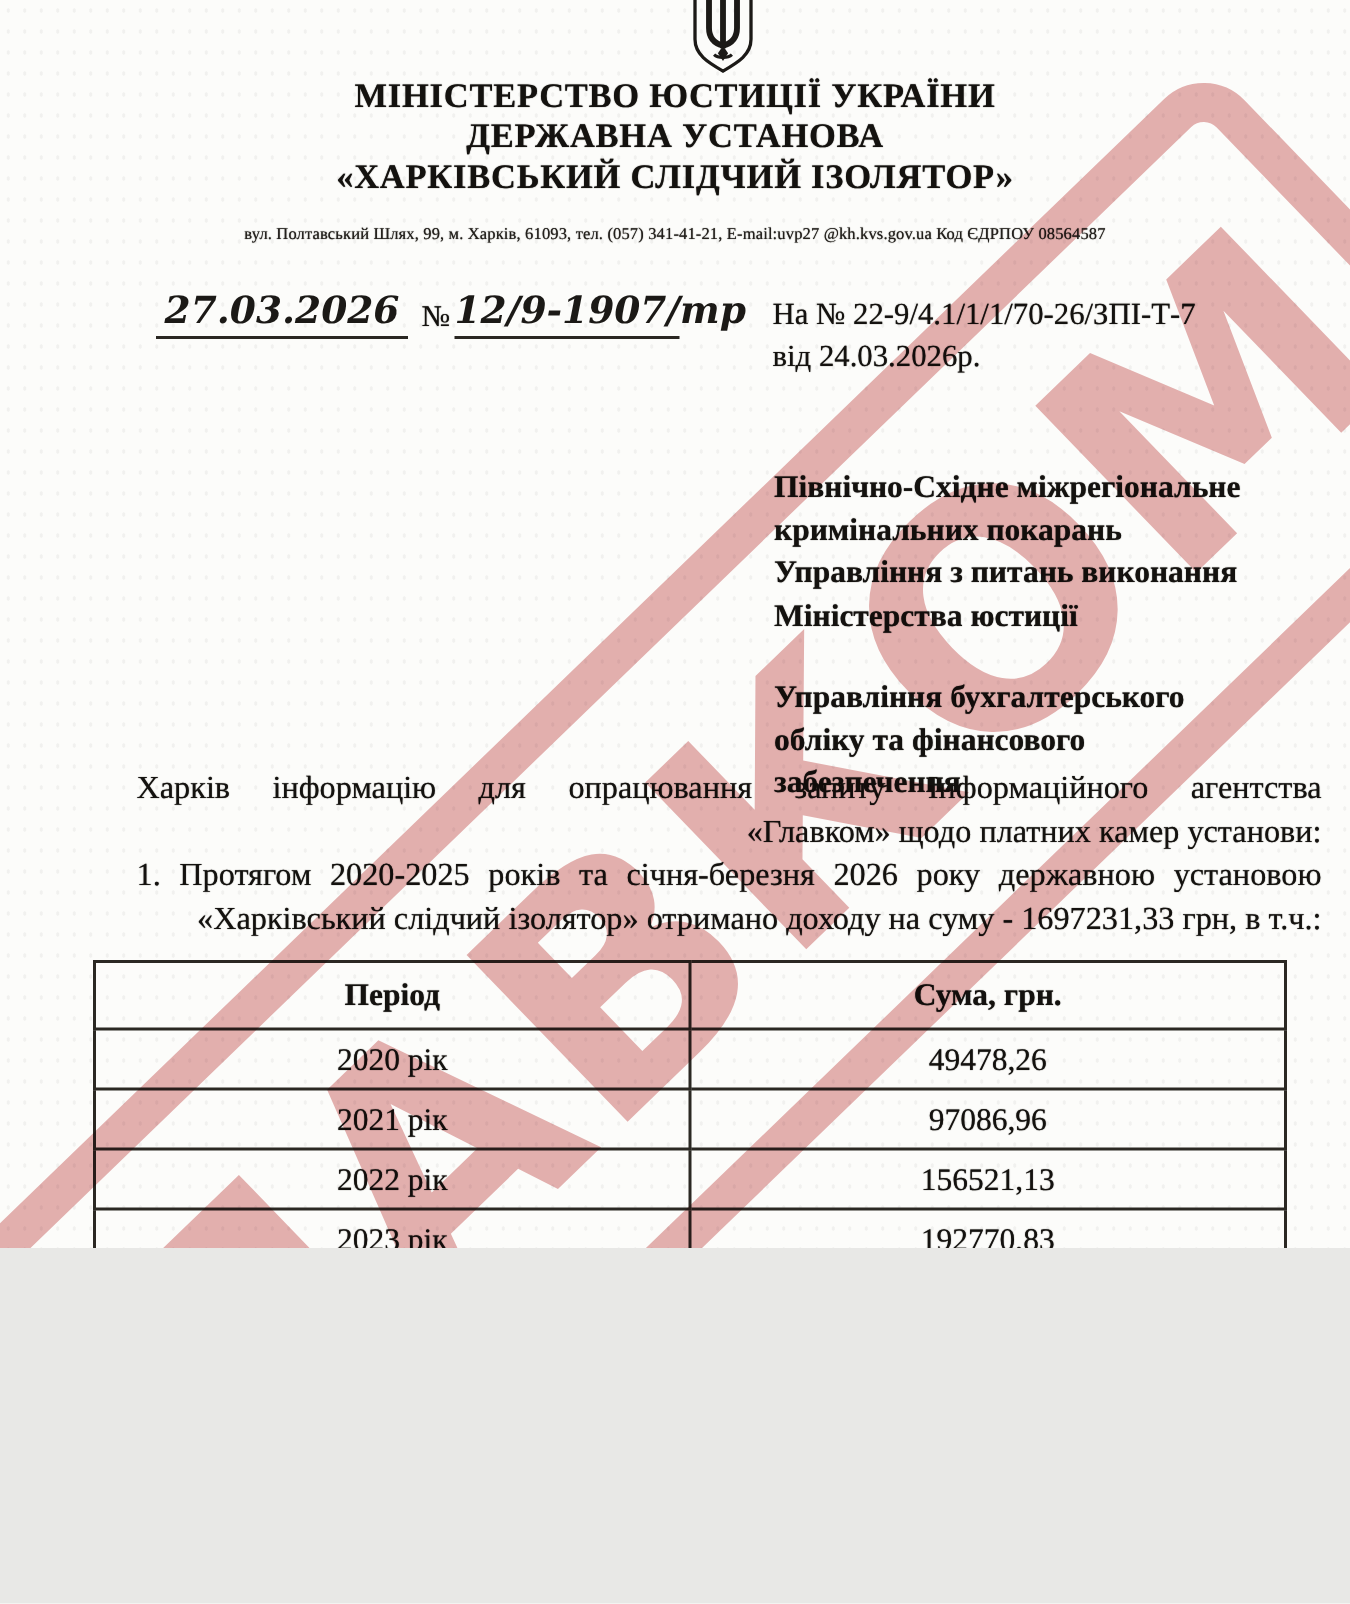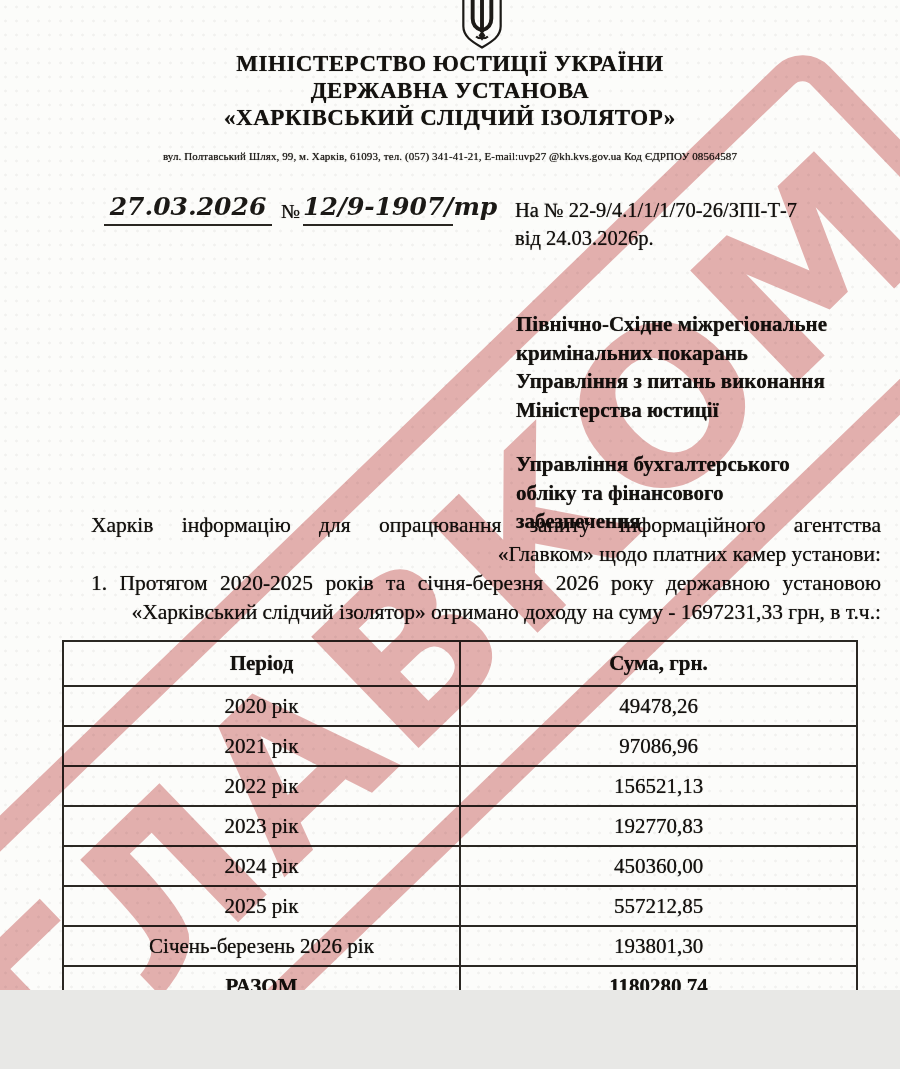--- a/index.html
+++ b/index.html
@@ -1,17 +1,17 @@
 <!DOCTYPE html>
 <html><head>
 <meta charset="utf-8">
 <style>
   html,body { margin:0; padding:0; background:#e8e8e6; }
   .page {
-    position:relative; width:900px; height:990px; overflow:hidden;
+    position:relative; width:900px; height:832px; overflow:hidden;
     background:#fcfcfa; color:#14120f;
     font-family:"Liberation Serif","DejaVu Serif",serif;
     text-decoration:underline;
   }
   .page::before {
     content:""; position:absolute; inset:0; pointer-events:none; z-index:1;
     background-image:radial-gradient(rgba(40,35,30,0.05) 1px, transparent 1.3px);
     background-size:11px 14px;
   }
   .ink { text-shadow:0 0 0.7px rgba(25,22,18,0.85); }

